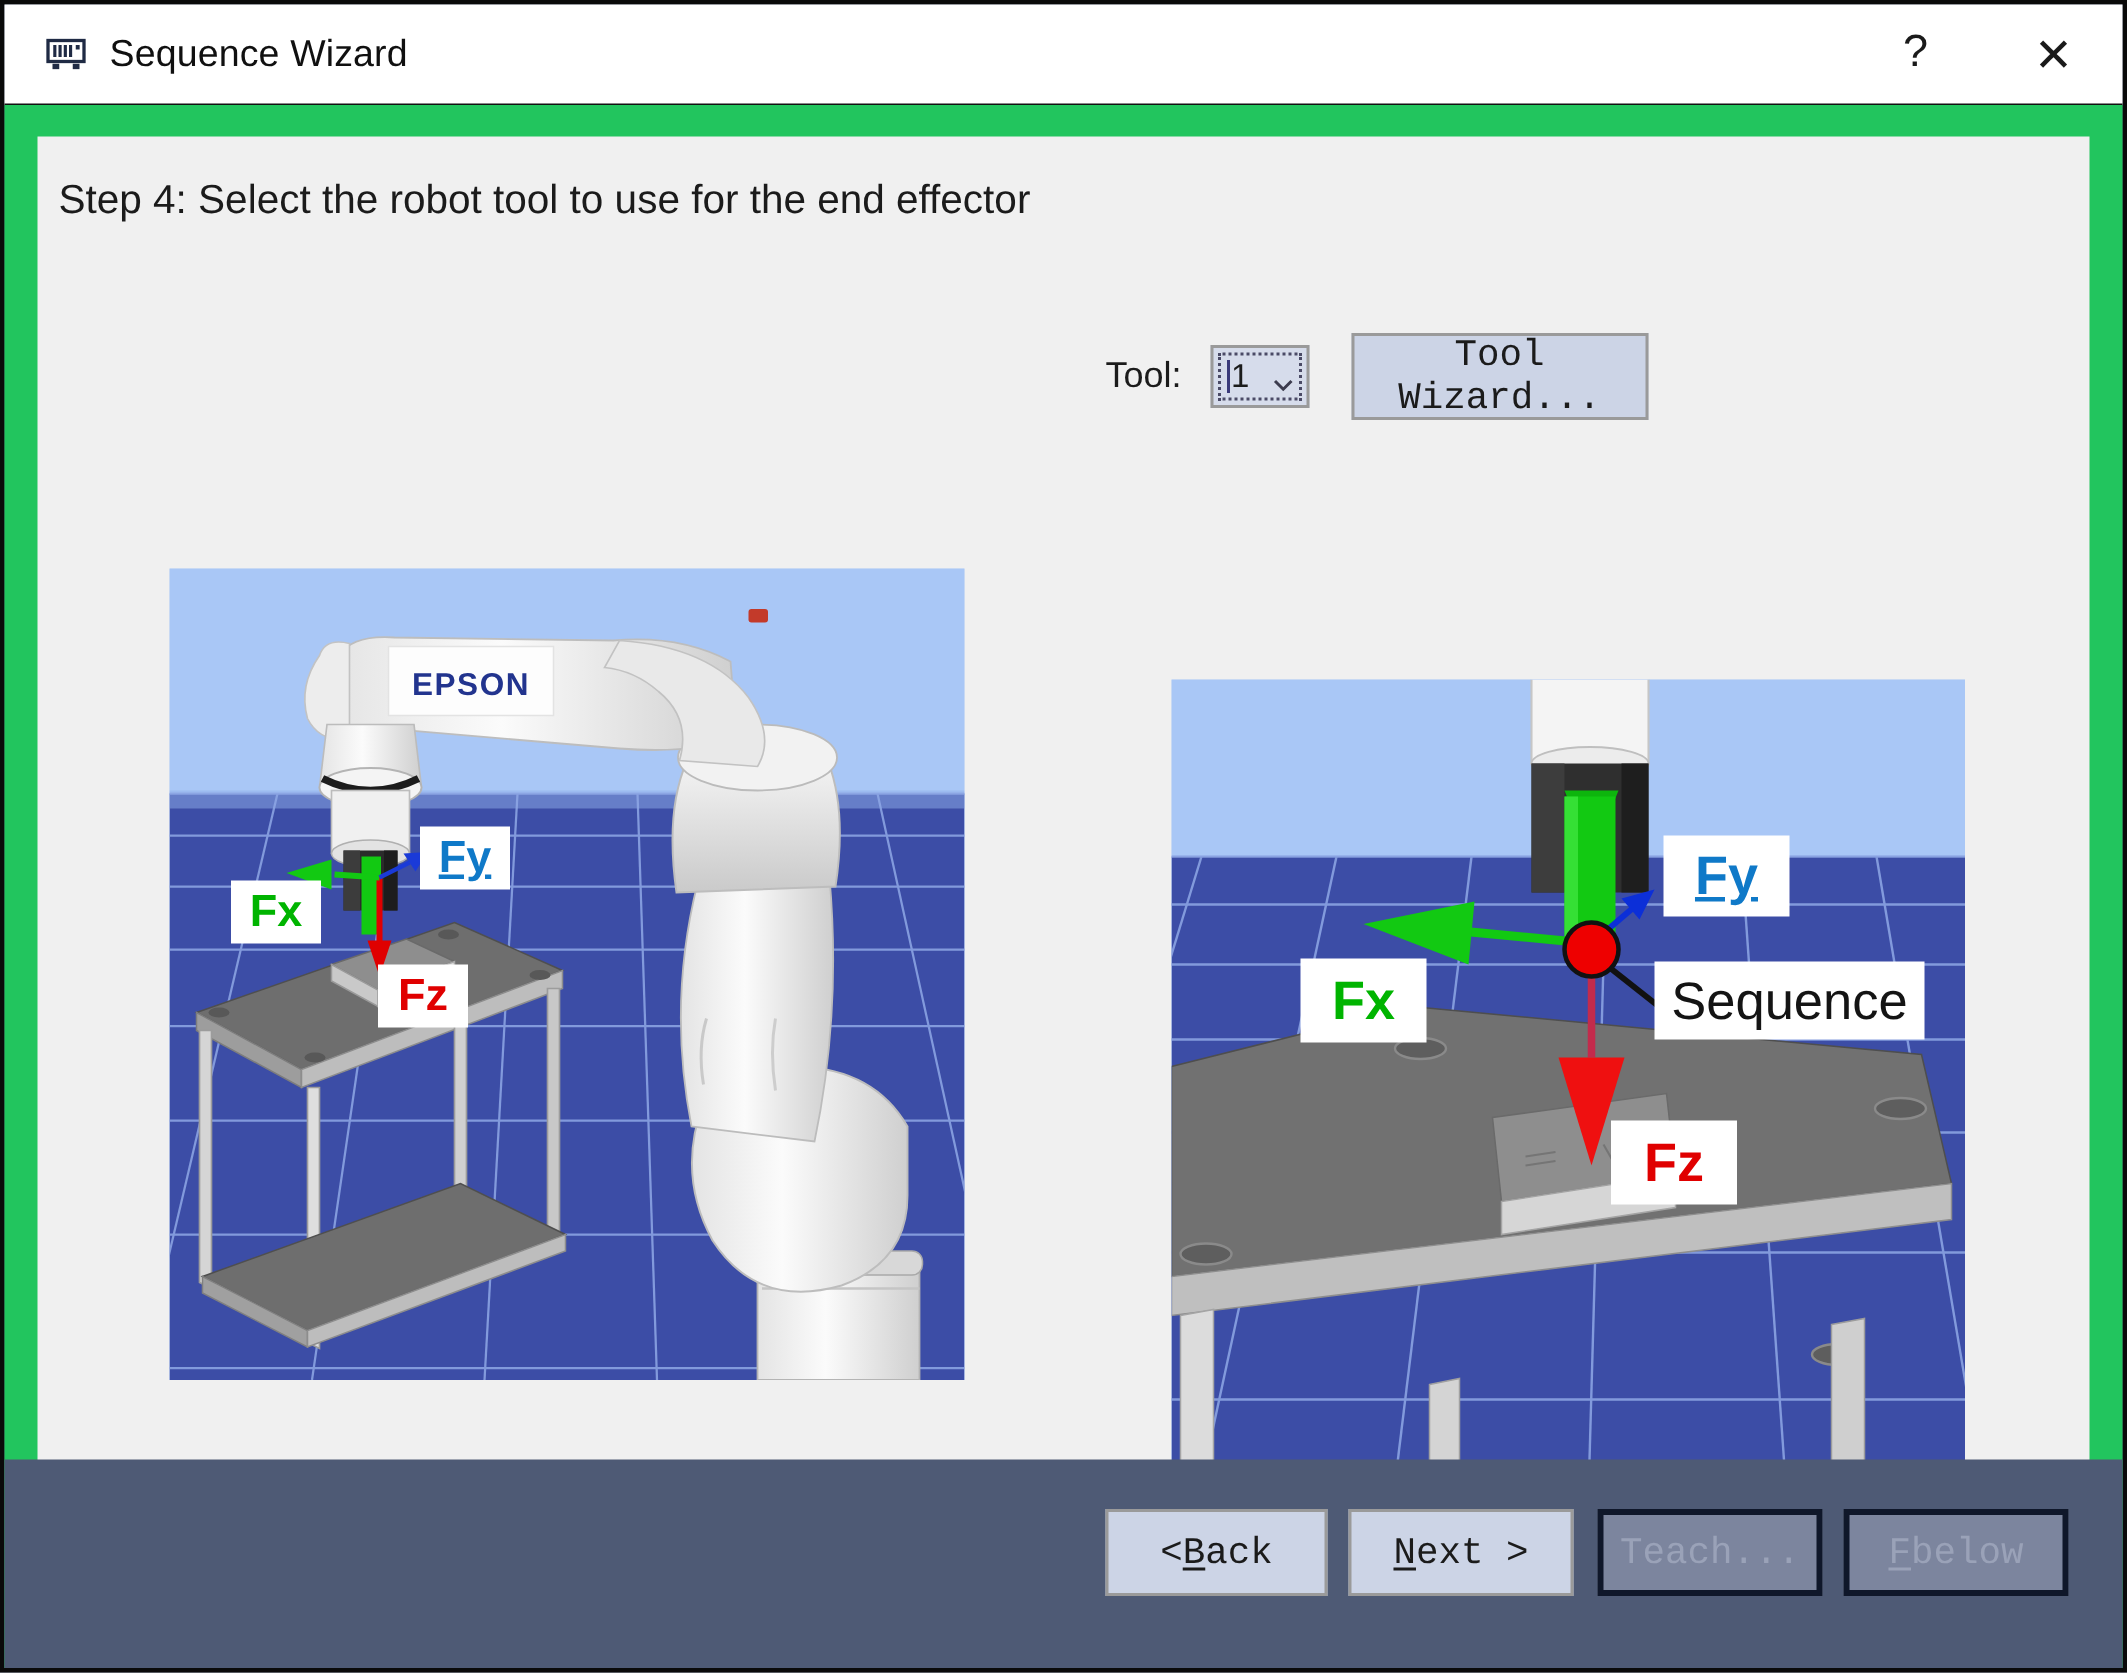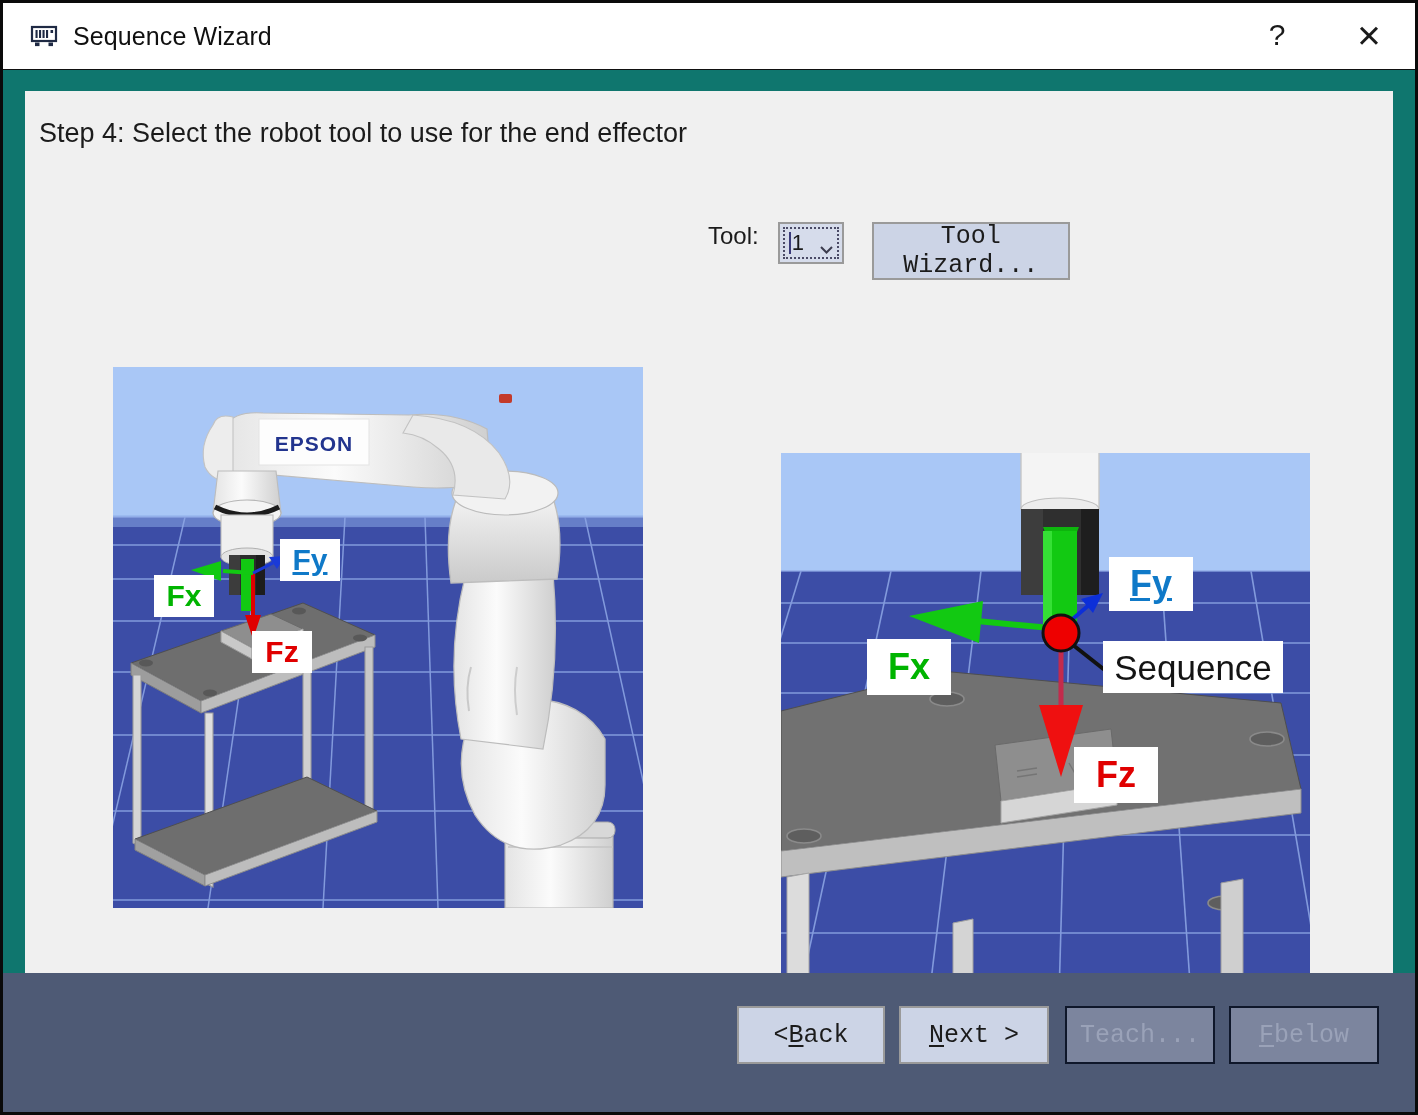--- a/index.html
+++ b/index.html
@@ -37,39 +37,39 @@
   .title-btns{margin-left:auto;display:flex;height:100%;}
   .title-btn{
     width:92px;height:100%;display:flex;align-items:center;justify-content:center;
     color:#1a1a1a;background:transparent;border:0;cursor:default;
   }
   .title-btn.help{font-size:30px;font-weight:400;padding-bottom:4px;}
   .title-btn.close{font-size:31px;font-weight:300;}
 
   
   .frame-body{
-    flex:1 1 auto;position:relative;background:#0f766e;padding-left:44px;
+    flex:1 1 auto;position:relative;background:#22c55e;padding-left:44px;
   }
 
   
   .content{
     position:absolute;left:22px;top:21px;right:22px;
     height:932px;background:#f0f0f0;
     box-sizing:border-box;
   }
 
   .step-title{
     position:absolute;left:14px;top:27px;
     font-size:27px;color:#1b1b1b;white-space:nowrap;
   }
 
   
   .tool-row{
-    position:absolute;left:683px;top:131px;
-    display:flex;
+    position:absolute;left:712px;top:131px;
+    display:flex;align-items:center;
   }
   .tool-label{font-size:24px;color:#1b1b1b;margin-right:19px;}
 
   .combo{
     width:66px;height:42px;box-sizing:border-box;
     background:#d6dceb;border:2px solid #9a9a9a;
     position:relative;display:flex;align-items:center;
   }
   .combo .focus-ring{
     position:absolute;left:3px;top:3px;right:3px;bottom:3px;
@@ -95,21 +95,21 @@
     margin-left:28px;width:198px;height:58px;
   }
 
   .desc{
     position:absolute;left:688px;top:200px;width:630px;
     font-size:24px;color:#1b1b1b;line-height:1.42;
   }
 
   
   .scene{position:absolute;overflow:hidden;background:#a9c7f6;}
-  .scene-left{left:88px;top:276px;width:530px;height:541px;}
+  .scene-left{left:88px;top:288px;width:530px;height:541px;}
   .scene-right{left:756px;top:362px;width:529px;height:544px;}
 
   .axlabel{
     position:absolute;background:#ffffff;
     font-weight:bold;display:flex;align-items:center;justify-content:center;
     line-height:1;
   }
   .ax-fx{color:#00b400;}
   .ax-fy{color:#0f79c8;text-decoration:underline;}
   .ax-fz{color:#e00000;}
@@ -118,21 +118,21 @@
   
   .footer{
     position:absolute;left:0;bottom:0;width:100%;height:139px;
     background:#4e5a75;
   }
   .btn.footer-btn{height:58px;position:absolute;top:33px;}
   .btn.cancel{left:46px;width:158px;}
   .btn.back{left:734px;width:148px;}
   .btn.next{left:896px;width:150px;}
   .btn.disabled{
-    background:#7c859e;border:2px solid #0f172a;color:#9aa2b8;
+    background:#7c859e;border:4px solid #0f172a;color:#9aa2b8;
   }
   .btn.teach{left:1062px;width:150px;}
   .btn.finish{left:1226px;width:150px;}
   u{text-underline-offset:3px;}
 </style>
 </head>
 <body>
 
 <div class="window">
 

